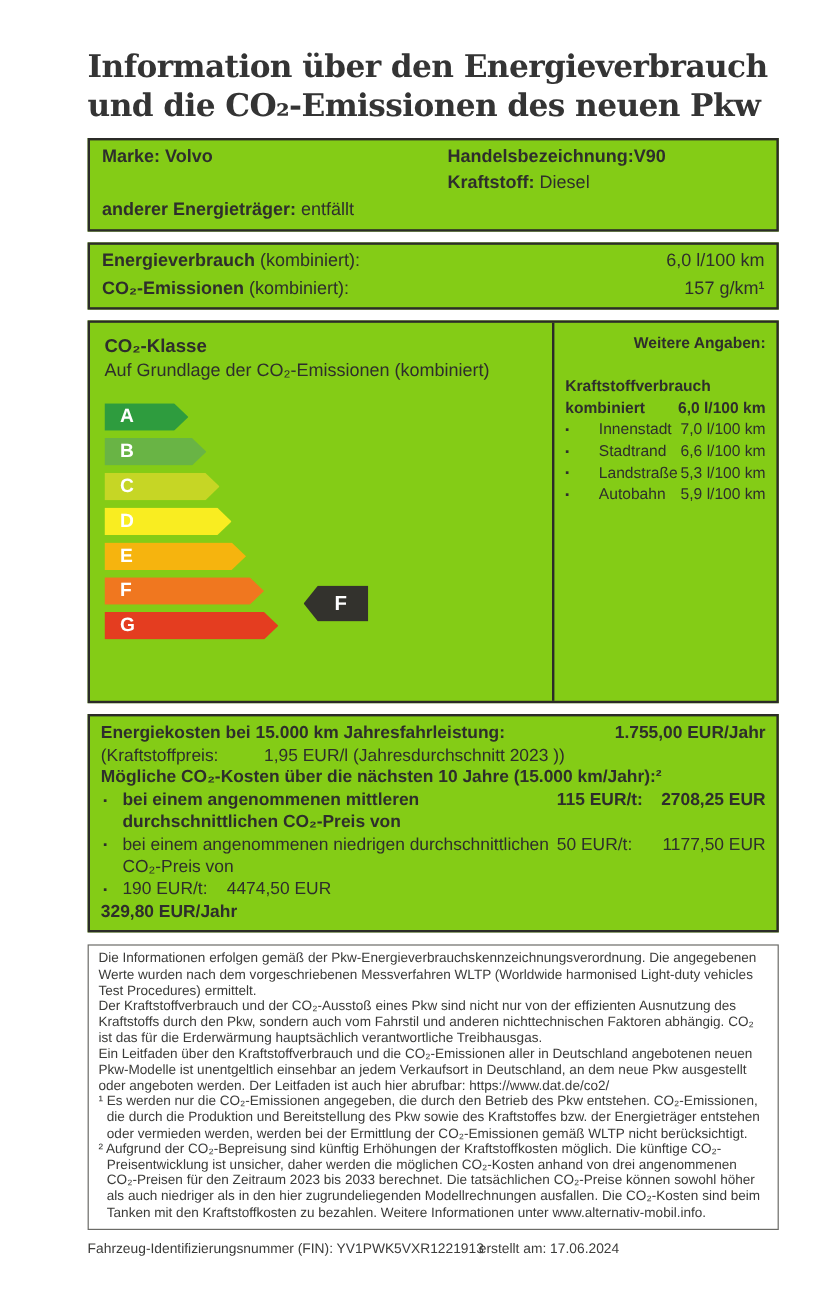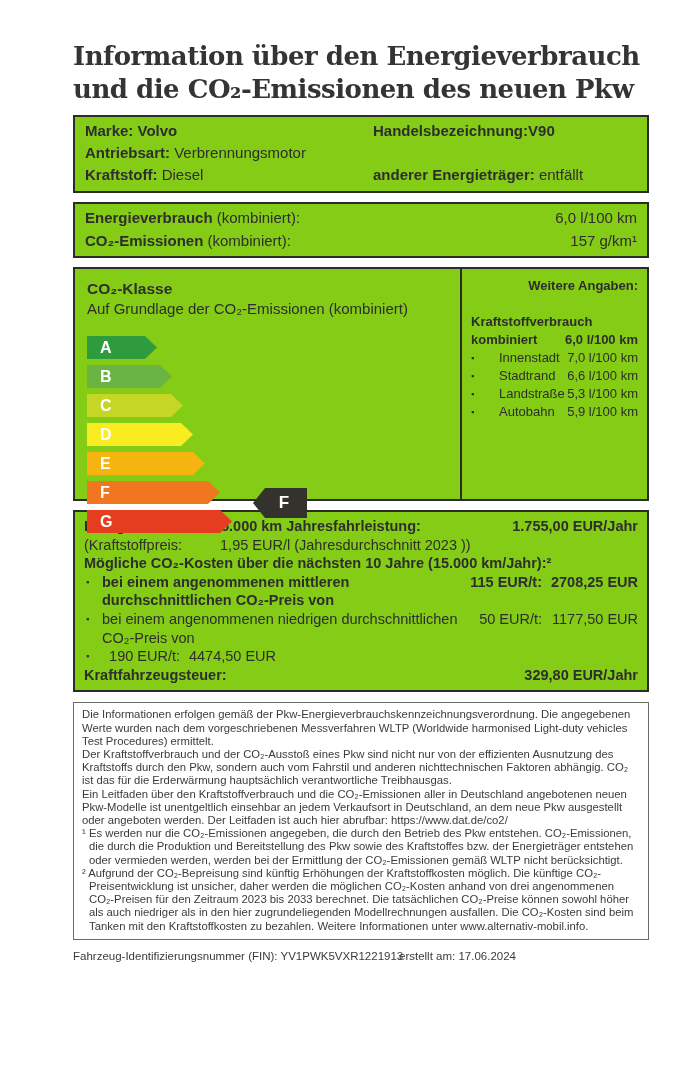--- a/index.html
+++ b/index.html
@@ -32,21 +32,21 @@
   .vehicle-grid { display:grid; grid-template-columns:288px 1fr; }
   .kv b { font-weight:700; }
 
   
   .consumption-box { padding:2px 10px 4px 10px; font-size:15px; line-height:23px; }
   .c-row { display:flex; }
   .c-row .lbl { flex:1; }
   .c-row .val { text-align:right; white-space:nowrap; }
 
   
-  .co2-box { position:relative; height:234px; }
+  .co2-box { position:relative; height:319px; }
   .co2-left { padding:9px 12px; }
   .co2-heading { font-size:15.5px; font-weight:700; line-height:21px; }
   .co2-subheading { font-size:15px; line-height:20px; }
   .arrows { margin-top:17px; }
   .class-arrow {
     height:23px; margin-bottom:6px;
     clip-path:polygon(0 0, calc(100% - 12px) 0, 100% 50%, calc(100% - 12px) 100%, 0 100%);
     display:flex; align-items:center;
     padding-left:13px;
     color:#ffffff; font-weight:700; font-size:16px;
@@ -77,21 +77,21 @@
   
   .costs-box { padding:5px 9px 6px 9px; font-size:14.5px; line-height:18.6px; }
   .cost-row { display:flex; }
   .cost-row .lbl { flex:1; }
   .cost-row .val { text-align:right; white-space:nowrap; }
   .bold { font-weight:700; }
   .fuelprice .v { margin-left:38px; }
   .scenario { display:flex; }
   .scenario .blt { width:18px; flex:none; font-size:9px; line-height:18.6px; padding-left:2px; }
   .scenario .txt { flex:1; }
-  .scenario .price { width:78px; text-align:right; white-space:nowrap; }
+  .scenario .price { width:78px; text-align:left; white-space:nowrap; }
   .scenario .amount { width:96px; text-align:right; white-space:nowrap; }
 
   
   .fineprint-box {
     border:1.5px solid #6b6b67;
     margin-top:10px;
     padding:5px 8px 6px 8px;
     font-size:11.3px; line-height:13.2px;
     color:#3b3b39;
   }
@@ -116,21 +116,20 @@
 
     <div class="title">
       <div>Information über den Energieverbrauch</div>
       <div>und die CO₂-Emissionen des neuen Pkw</div>
     </div>
 
     <div class="box vehicle-box">
       <div class="vehicle-grid">
         <div class="kv"><b>Marke:</b> <b>Volvo</b></div>
         <div class="kv"><b>Handelsbezeichnung:</b><b>V90</b></div>
-        <div class="kv"><b>Antriebsart:</b> <span>Verbrennungsmotor</span></div>
         <div class="kv"></div>
         <div class="kv"><b>Kraftstoff:</b> <span>Diesel</span></div>
         <div class="kv"><b>anderer Energieträger:</b> <span>entfällt</span></div>
       </div>
     </div>
 
     <div class="box consumption-box">
       <div class="c-row">
         <span class="lbl"><b>Energieverbrauch</b><span> (kombiniert):</span></span>
         <span class="val">6,0 l/100 km</span>
@@ -220,21 +219,20 @@
         <span class="txt">bei einem angenommenen niedrigen durchschnittlichen CO₂-Preis von</span>
         <span class="price">50 EUR/t:</span>
         <span class="amount">1177,50 EUR</span>
       </div>
       <div class="scenario">
         <span class="blt">▪</span>
         <span class="price">190 EUR/t:</span>
         <span class="amount">4474,50 EUR</span>
       </div>
       <div class="cost-row bold">
-        <span class="lbl">Kraftfahrzeugsteuer:</span>
         <span class="val">329,80 EUR/Jahr</span>
       </div>
     </div>
 
     <div class="fineprint-box">
       <p>Die Informationen erfolgen gemäß der Pkw-Energieverbrauchskennzeichnungsverordnung. Die angegebenen Werte wurden nach dem vorgeschriebenen Messverfahren WLTP (Worldwide harmonised Light-duty vehicles Test Procedures) ermittelt.</p>
       <p>Der Kraftstoffverbrauch und der CO₂-Ausstoß eines Pkw sind nicht nur von der effizienten Ausnutzung des Kraftstoffs durch den Pkw, sondern auch vom Fahrstil und anderen nichttechnischen Faktoren abhängig. CO₂ ist das für die Erderwärmung hauptsächlich verantwortliche Treibhausgas.</p>
       <p>Ein Leitfaden über den Kraftstoffverbrauch und die CO₂-Emissionen aller in Deutschland angebotenen neuen Pkw-Modelle ist unentgeltlich einsehbar an jedem Verkaufsort in Deutschland, an dem neue Pkw ausgestellt oder angeboten werden. Der Leitfaden ist auch hier abrufbar: https://www.dat.de/co2/</p>
       <p class="hang">¹ Es werden nur die CO₂-Emissionen angegeben, die durch den Betrieb des Pkw entstehen. CO₂-Emissionen, die durch die Produktion und Bereitstellung des Pkw sowie des Kraftstoffes bzw. der Energieträger entstehen oder vermieden werden, werden bei der Ermittlung der CO₂-Emissionen gemäß WLTP nicht berücksichtigt.</p>
       <p class="hang">² Aufgrund der CO₂-Bepreisung sind künftig Erhöhungen der Kraftstoffkosten möglich. Die künftige CO₂-Preisentwicklung ist unsicher, daher werden die möglichen CO₂-Kosten anhand von drei angenommenen CO₂-Preisen für den Zeitraum 2023 bis 2033 berechnet. Die tatsächlichen CO₂-Preise können sowohl höher als auch niedriger als in den hier zugrundeliegenden Modellrechnungen ausfallen. Die CO₂-Kosten sind beim Tanken mit den Kraftstoffkosten zu bezahlen. Weitere Informationen unter www.alternativ-mobil.info.</p>

